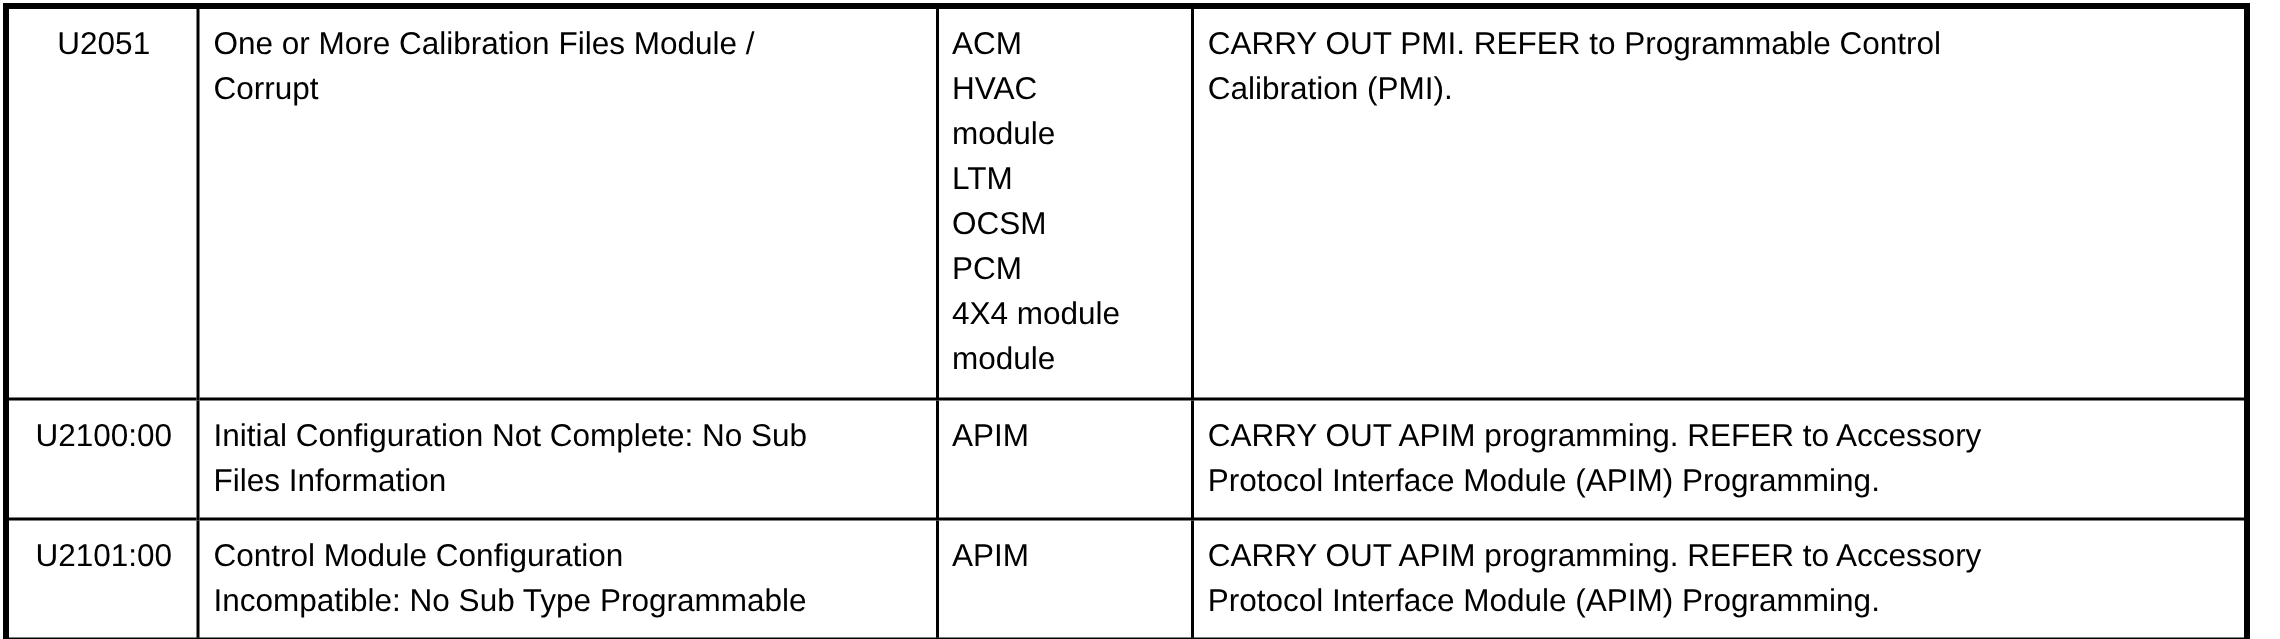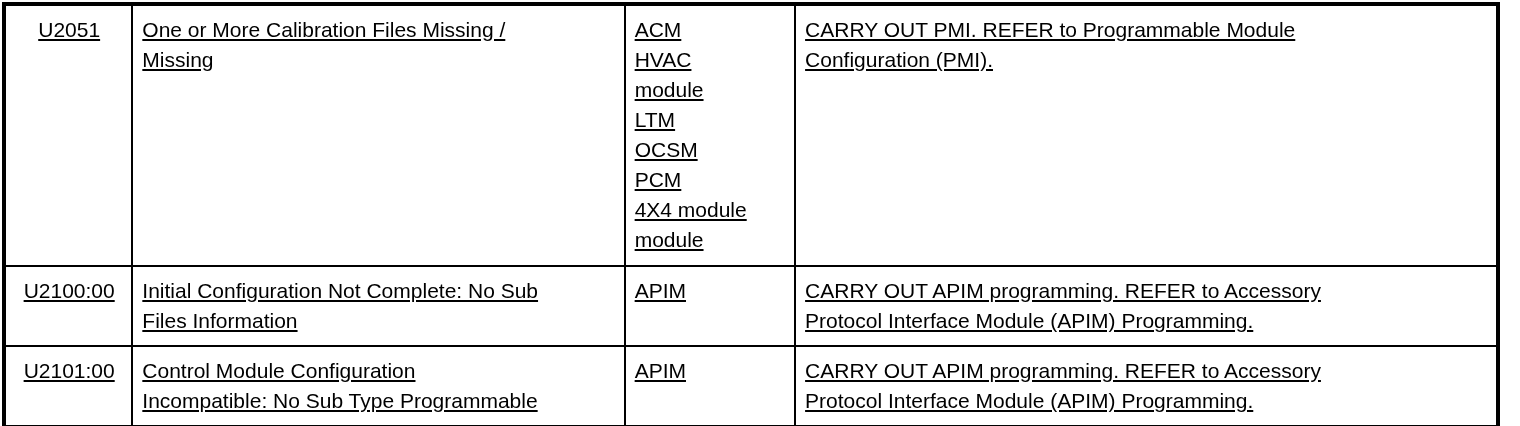--- a/index.html
+++ b/index.html
@@ -63,21 +63,21 @@
     text-align: center;
     padding-left: 4px;
     padding-right: 4px;
     white-space: nowrap;
   }
 
   td.cell-desc   { padding-left: 11px; }
   td.cell-module { padding-left: 10px; }
   td.cell-action { padding-left: 11px; }
 
-  .line { display: block; white-space: pre-wrap; text-decoration: underline; }
+  .line { display: block; white-space: pre-wrap; }
 
   
   tr.row-tall > td { height: 262px; }
   tr.row-short > td { height: 79px; }
   tr.row-last > td  { height: 69px; margin-top: 48px; }
 </style>
 </head>
 <body>
 
 <div class="dtc-table-wrap">
@@ -88,36 +88,36 @@
       <col class="col-mod">
       <col class="col-action">
     </colgroup>
     <tbody>
 
       <tr class="row-tall">
         <td class="cell-code">
           <span class="line">U2051</span>
         </td>
         <td class="cell-desc">
-          <span class="line">One or More Calibration Files Missing /</span>
-          <span class="line">Missing</span>
+          <span class="line">One or More Calibration Files Module /</span>
+          <span class="line">Corrupt</span>
         </td>
         <td class="cell-module">
           <span class="line">ACM</span>
           <span class="line">HVAC</span>
           <span class="line">module</span>
           <span class="line">LTM</span>
           <span class="line">OCSM</span>
           <span class="line">PCM</span>
           <span class="line">4X4 module</span>
           <span class="line">module</span>
         </td>
         <td class="cell-action">
-          <span class="line">CARRY OUT PMI. REFER to Programmable Module</span>
-          <span class="line">Configuration (PMI).</span>
+          <span class="line">CARRY OUT PMI. REFER to Programmable Control</span>
+          <span class="line">Calibration (PMI).</span>
         </td>
       </tr>
 
       <tr class="row-short">
         <td class="cell-code">
           <span class="line">U2100:00</span>
         </td>
         <td class="cell-desc">
           <span class="line">Initial Configuration Not Complete: No Sub</span>
           <span class="line">Files Information</span>

